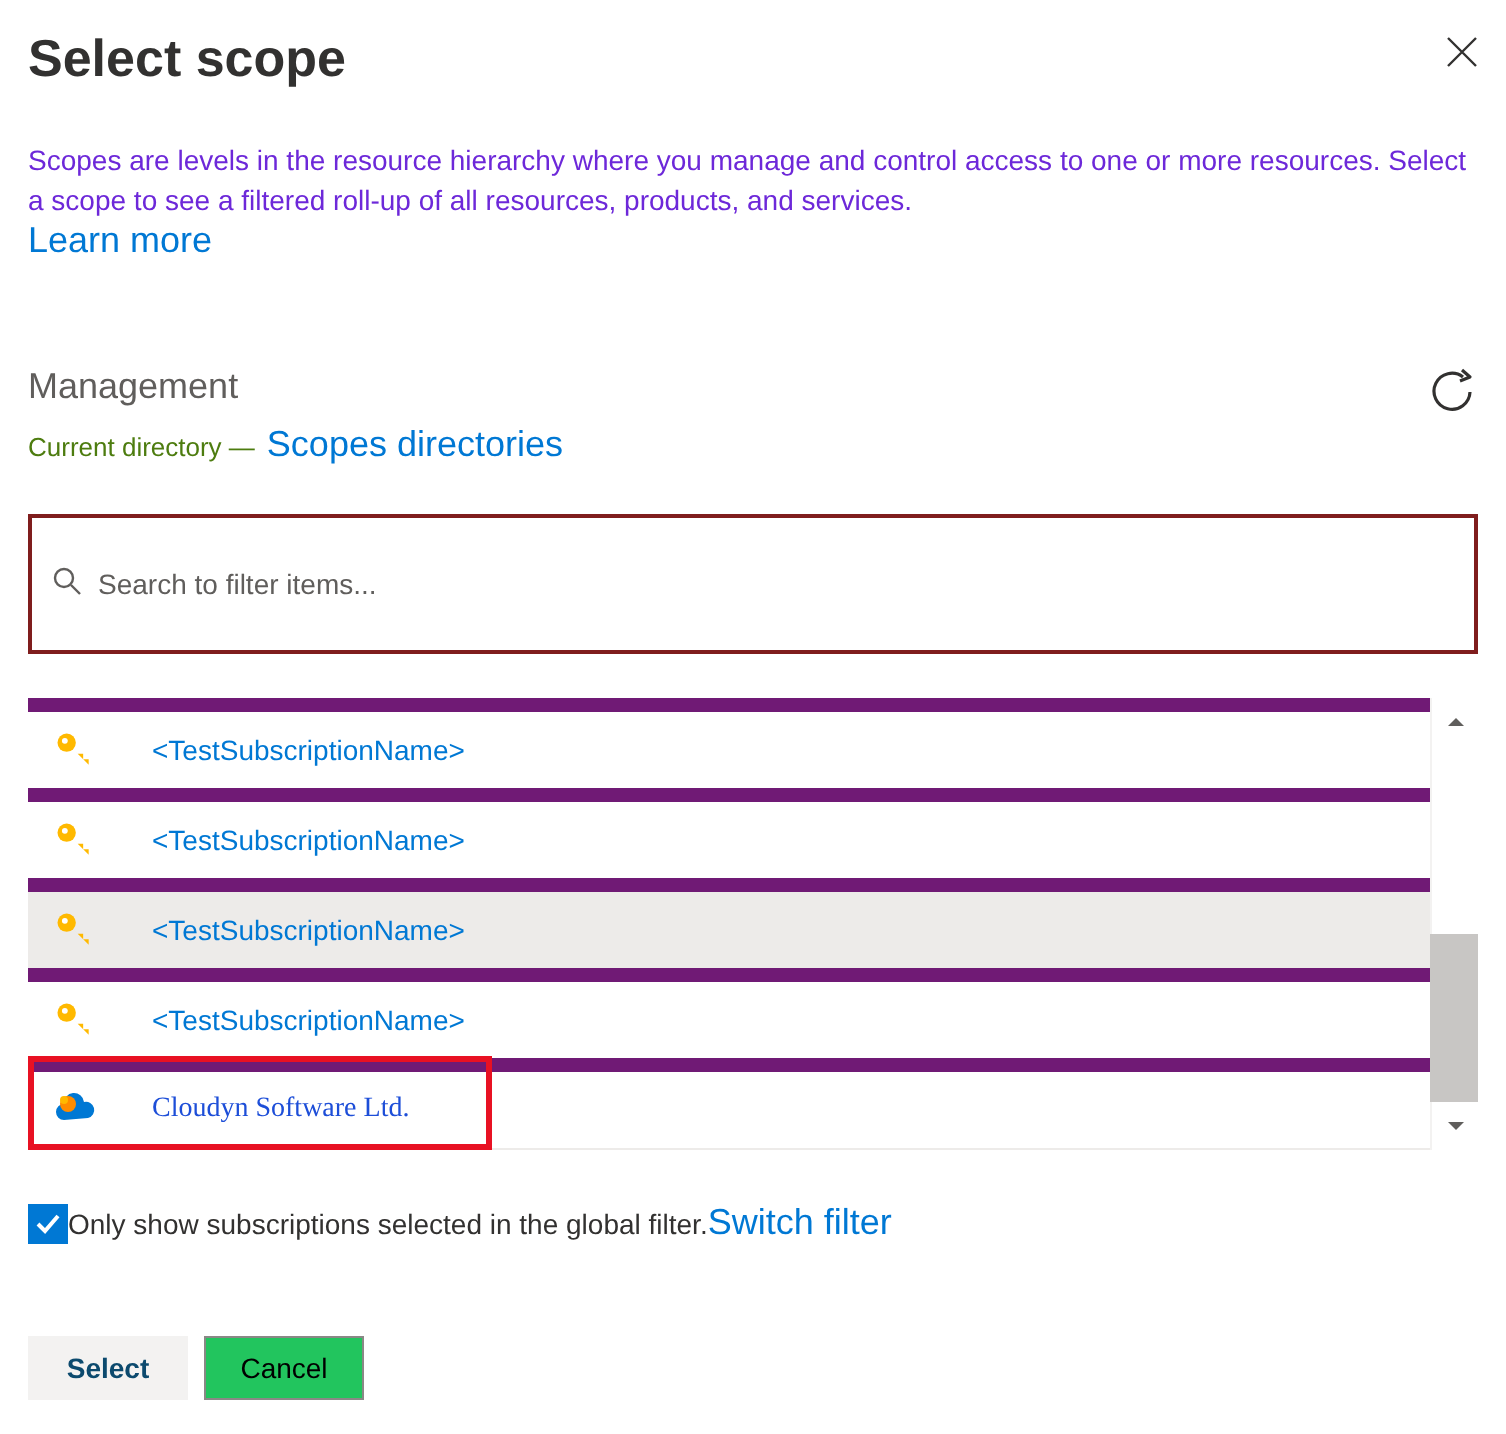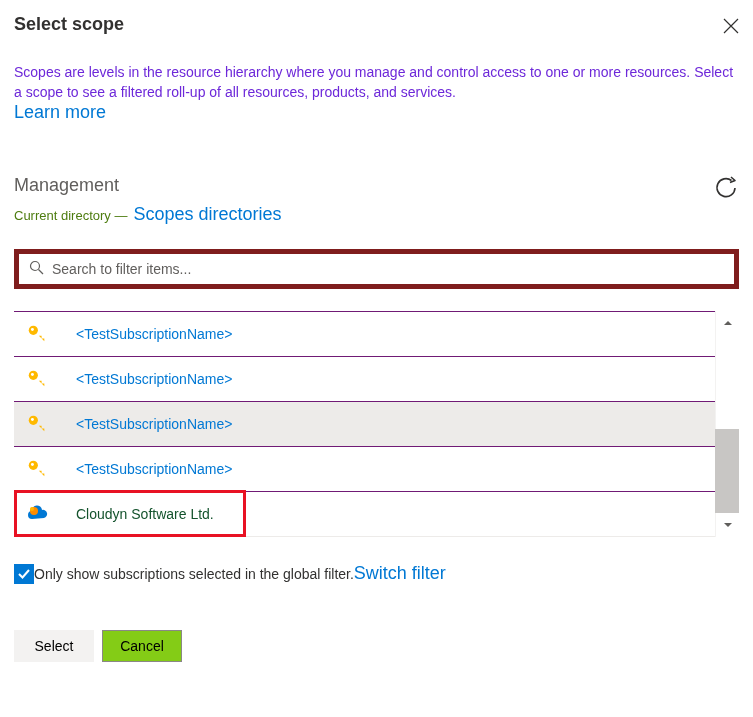--- a/index.html
+++ b/index.html
@@ -16,21 +16,21 @@
       height: 717px;
       padding: 14px;
       position: relative;
     }
     .header-row {
       display: flex;
       justify-content: space-between;
       align-items: flex-start;
     }
     .title {
-      font-size: 18px;
+      font-size: 26px;
       font-weight: 600;
       color: #323130;
     }
     .subtitle {
       font-size: 14px;
       color: #605e5c;
       margin-top: 2px;
     }
     .close-icon {
       cursor: pointer;
@@ -74,22 +74,22 @@
       font-size: 13px;
       color: #4d7c0f;
     }
     .refresh-icon {
       cursor: pointer;
       color: #323130;
     }
     .search-box {
       display: flex;
       align-items: center;
-      border: 5px solid #7f1d1d;
-      padding: 6px 10px;
+      border: 2px solid #7f1d1d;
+      padding: 24px 10px;
       margin-top: 24px;
     }
     .search-box input {
       border: none;
       outline: none;
       font-size: 14px;
       flex: 1;
       margin-left: 8px;
       color: #323130;
     }
@@ -103,38 +103,39 @@
     }
     .list {
       flex: 1;
       border-bottom: 1px solid #edebe9;
     }
     .list-item {
       display: flex;
       align-items: center;
       height: 45px;
       padding-left: 12px;
-      border-top: 1px solid #701a75;
+      border-top: 7px solid #701a75;
       cursor: pointer;
       text-align: center;
     }
     .list-item.selected {
       background: #edebe9;
     }
     .list-item .icon-wrap {
       width: 50px;
       display: flex;
       justify-content: flex-start;
     }
     .item-label {
       font-size: 14px;
       color: #0078d4;
     }
     .item-label.plain {
-      color: #14532d;
+      color: #1d4ed8;
+      font-family: Liberation Serif, serif;
     }
     .highlight-box {
       position: absolute;
       border: 3px solid #e81123;
       left: 0;
       top: 179px;
       width: 232px;
       height: 47px;
       pointer-events: none;
     }
@@ -190,28 +191,28 @@
       display: flex;
       gap: 8px;
       margin-top: 46px;
     }
     .btn {
       height: 32px;
       min-width: 80px;
       padding: 0 16px;
       font-size: 14px;
       border: 1px solid #8a8886;
-      background: #84cc16;
+      background: #22c55e;
       cursor: pointer;
     }
     .btn.disabled {
       background: #f3f2f1;
       border-color: #f3f2f1;
-      color: #000000;
-      font-weight: 400;
+      color: #0c4a6e;
+      font-weight: 700;
       cursor: default;
       text-align: center;
     }
   </style>
 </head>
 <body>
 
 
 
 <div class="header-row">

